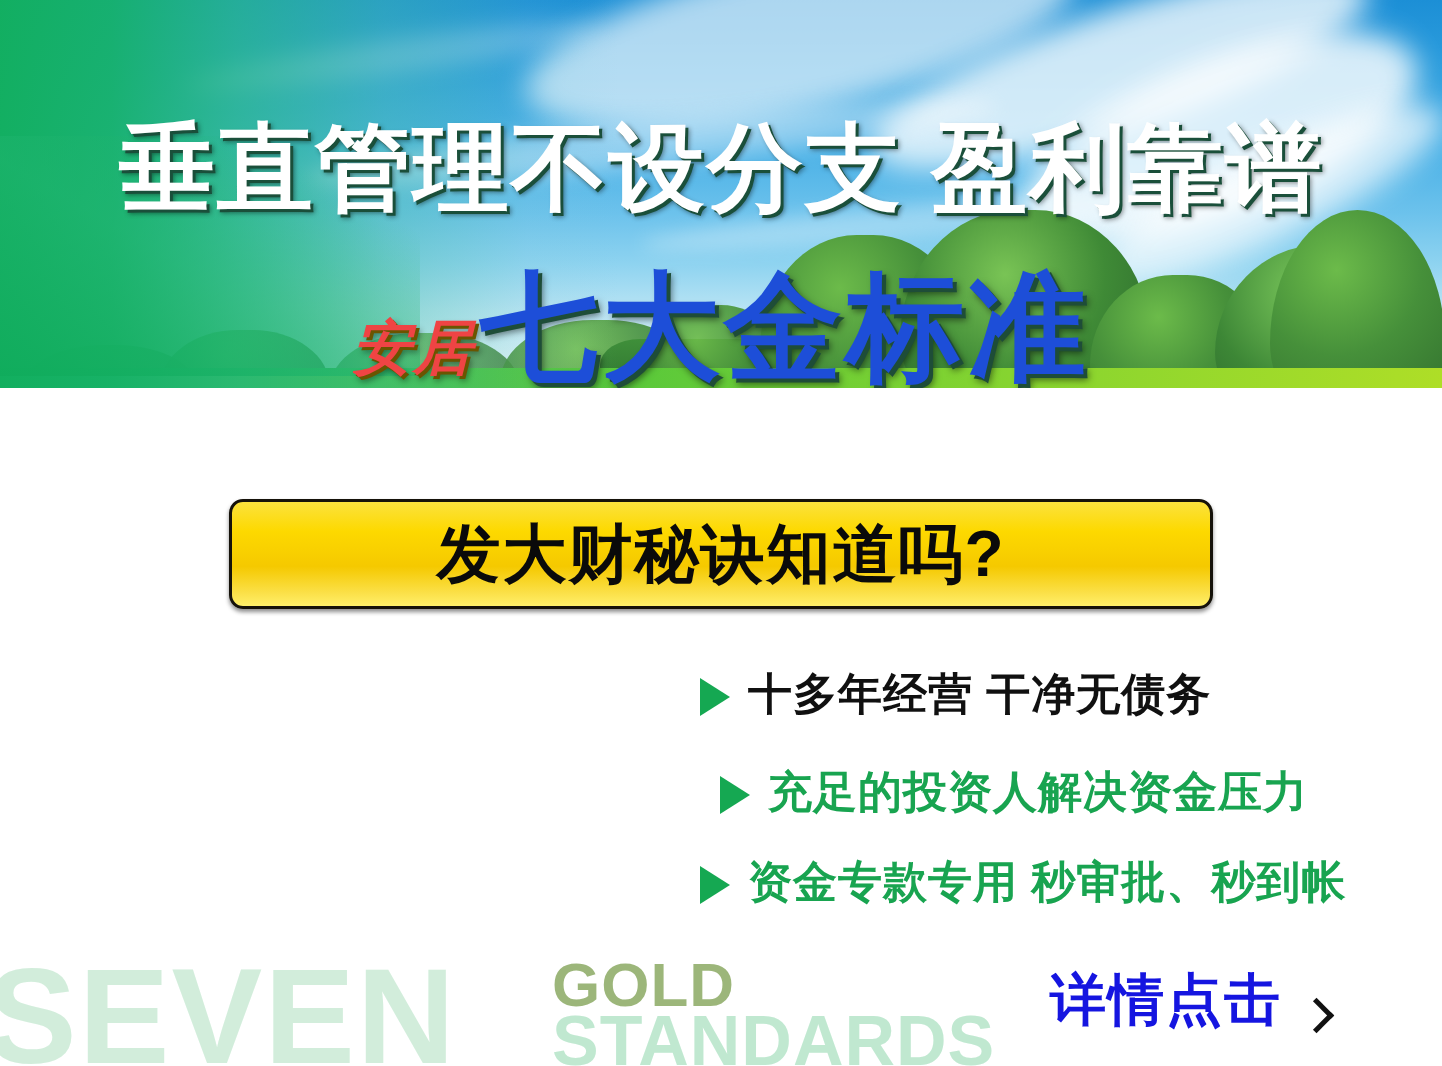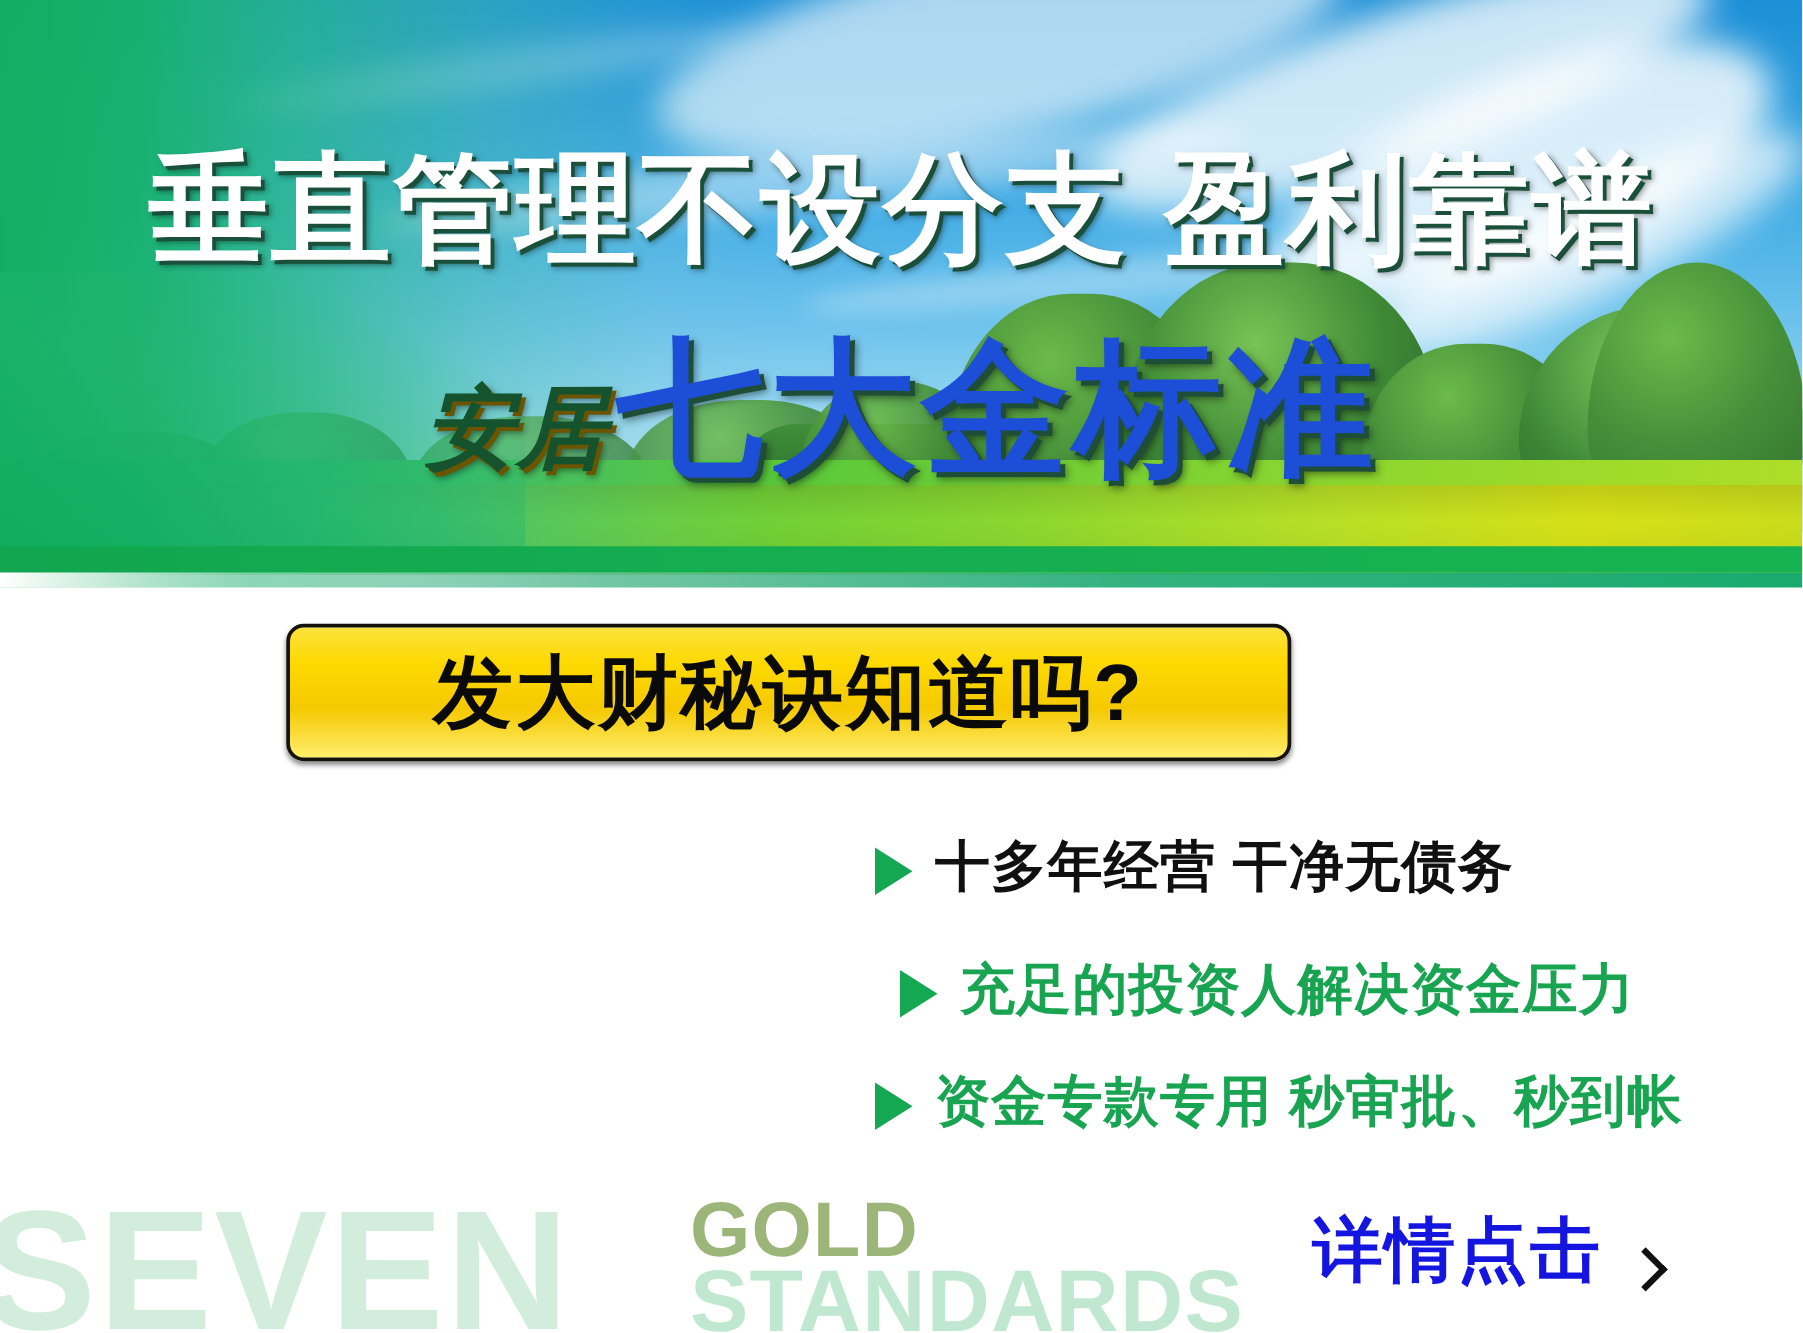--- a/index.html
+++ b/index.html
@@ -17,21 +17,21 @@
     overflow: hidden;
     background: #ffffff;
   }
 
   
   .hero {
     position: absolute;
     left: 0;
     top: 0;
     width: 1442px;
-    height: 470px;
+    height: 388px;
     overflow: hidden;
     text-decoration: underline;
   }
   .hero-sky {
     position: absolute;
     inset: 0;
     background:
       linear-gradient(to bottom,
         #1c8fd6 0%,
         #2e9edd 18%,
@@ -169,24 +169,24 @@
     white-space: nowrap;
   }
   .hero-title-2 {
     position: absolute;
     left: 0; right: 0; top: 268px;
     text-align: center;
     white-space: nowrap;
     line-height: 1.0;
   }
   .hero-title-2 .anju {
-    font-size: 72px;
+    font-size: 59px;
     font-weight: bold;
     font-style: italic;
-    color: #14532d;
+    color: #ef4444;
     letter-spacing: 2px;
     text-shadow:
       3px 3px 0 #6b5500,
       4px 5px 6px rgba(0,0,0,0.45);
     vertical-align: baseline;
   }
   .hero-title-2 .seven {
     font-size: 118px;
     font-weight: bold;
     color: #1d4ed8;
@@ -195,21 +195,21 @@
       4px 4px 0 #1e4d38,
       5px 6px 7px rgba(0,0,0,0.5);
     margin-left: 6px;
   }
 
   
   .yellow-btn {
     position: absolute;
     left: 229px;
     top: 499px;
-    width: 804px;
+    width: 984px;
     height: 110px;
     box-sizing: border-box;
     border: 3px solid #15120a;
     border-radius: 14px;
     background: linear-gradient(to bottom,
       #fbe23d 0%,
       #fdd900 28%,
       #f5c900 62%,
       #fbe14a 88%,
       #fff06a 100%);

